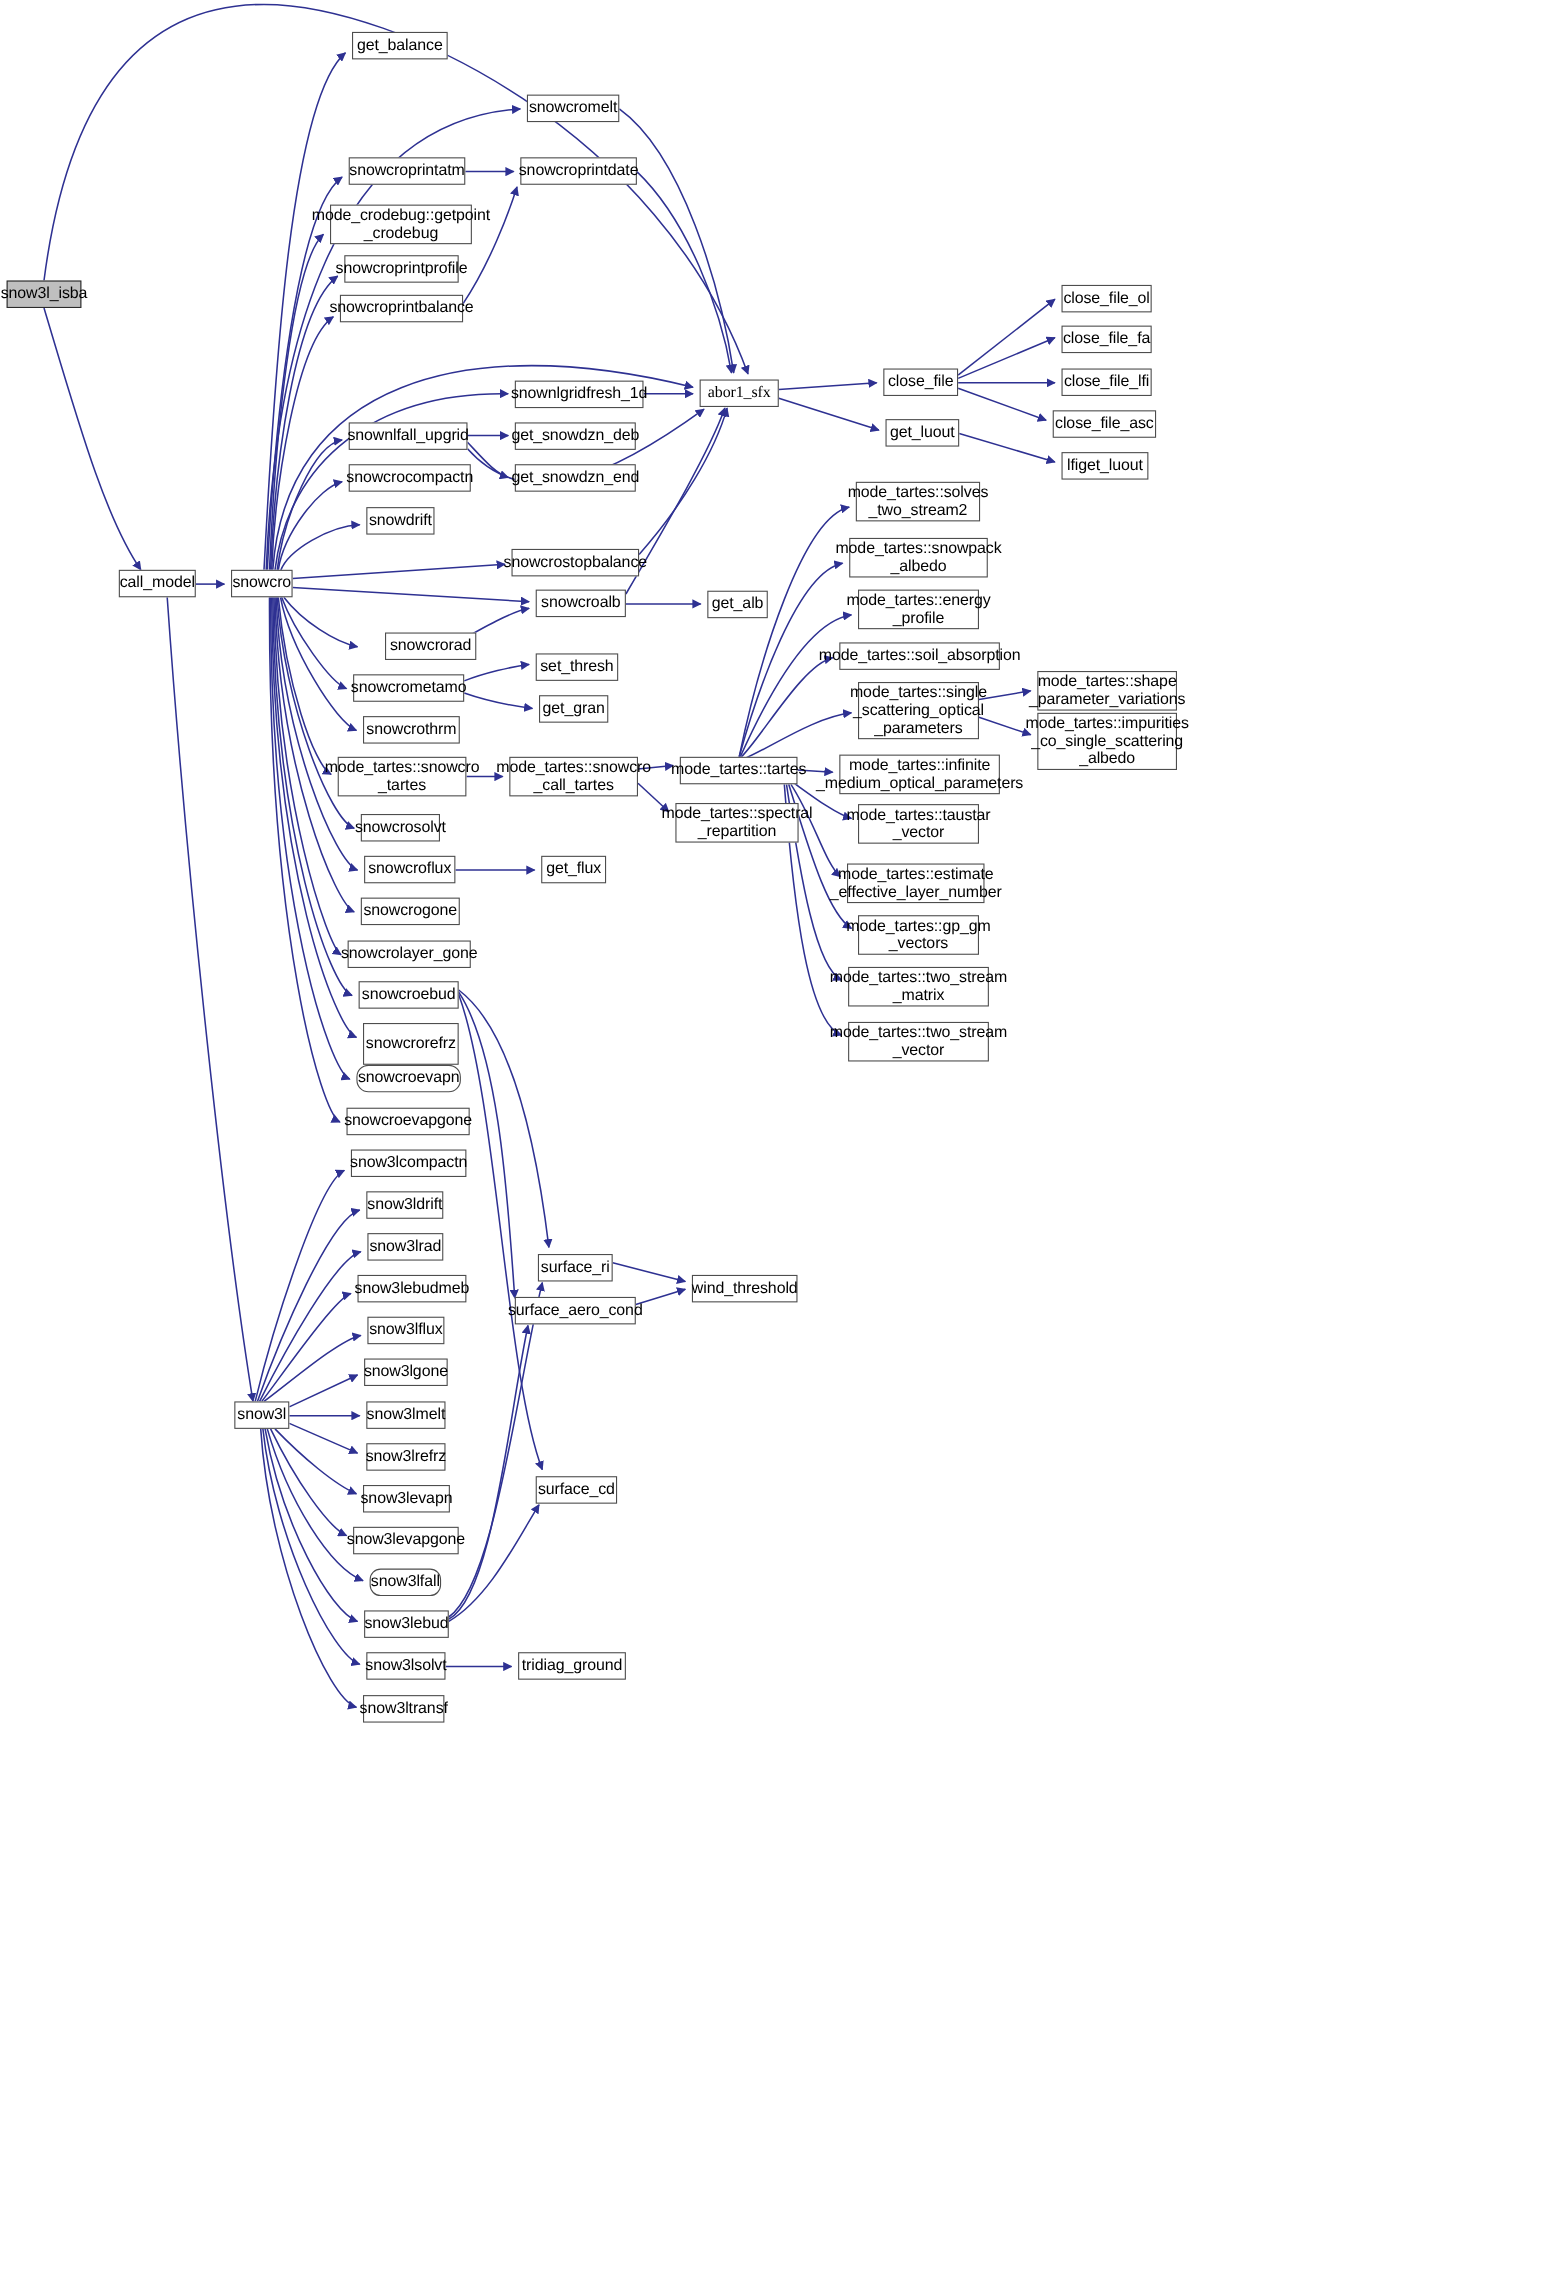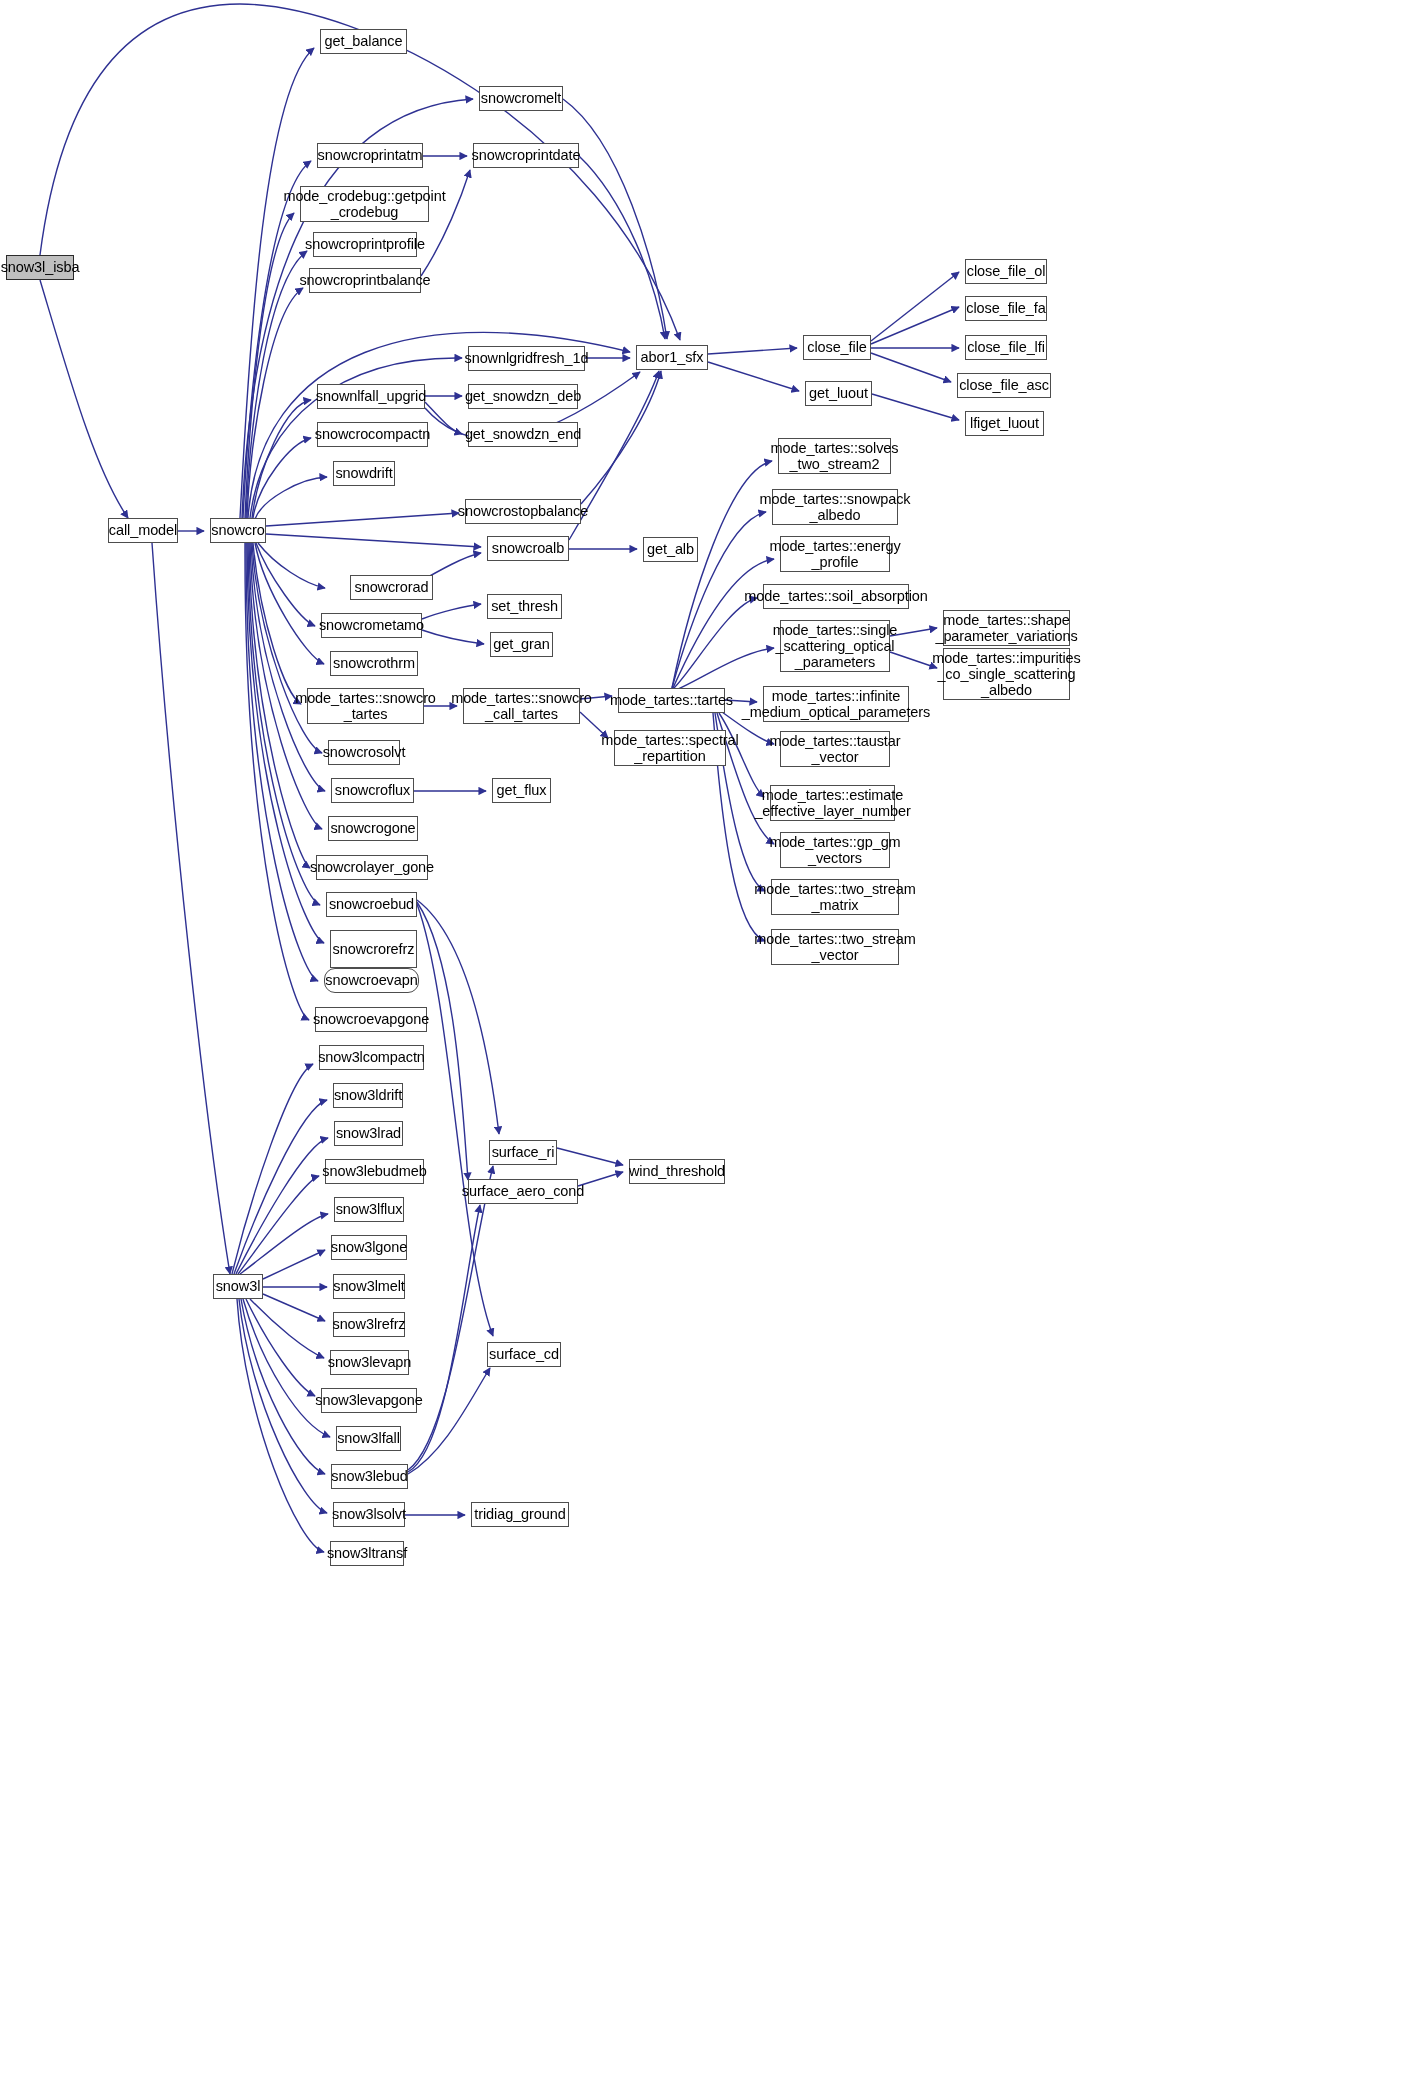--- a/index.html
+++ b/index.html
@@ -138,21 +138,21 @@
       <div class="node" style="left: 473px; top: 143px; width: 106px; height: 25px;">snowcroprintdate</div>
       <div class="node" style="left: 300px; top: 186px; width: 129px; height: 36px;">mode_crodebug::getpoint
 _crodebug</div>
       <div class="node" style="left: 313px; top: 232px; width: 104px; height: 25px;">snowcroprintprofile</div>
       <div class="node" style="left: 309px; top: 268px; width: 112px; height: 25px;">snowcroprintbalance</div>
       <div class="node" style="left: 965px; top: 259px; width: 82px; height: 25px;">close_file_ol</div>
       <div class="node" style="left: 965px; top: 296px; width: 82px; height: 25px;">close_file_fa</div>
       <div class="node" style="left: 965px; top: 335px; width: 82px; height: 25px;">close_file_lfi</div>
       <div class="node" style="left: 803px; top: 335px; width: 68px; height: 25px;">close_file</div>
       <div class="node" style="left: 957px; top: 373px; width: 94px; height: 25px;">close_file_asc</div>
-      <div class="node" style="left: 636px; top: 345px; width: 72px; height: 25px;">abor1_sfx</div>
+      <div class="node" style="left: 636px; top: 345px; width: 72px; height: 25px; font-family: Liberation Serif, serif;">abor1_sfx</div>
       <div class="node" style="left: 468px; top: 346px; width: 117px; height: 25px;">snownlgridfresh_1d</div>
       <div class="node" style="left: 805px; top: 381px; width: 67px; height: 25px;">get_luout</div>
       <div class="node" style="left: 965px; top: 411px; width: 79px; height: 25px;">lfiget_luout</div>
       <div class="node" style="left: 317px; top: 384px; width: 108px; height: 25px;">snownlfall_upgrid</div>
       <div class="node" style="left: 468px; top: 384px; width: 110px; height: 25px;">get_snowdzn_deb</div>
       <div class="node" style="left: 468px; top: 422px; width: 110px; height: 25px;">get_snowdzn_end</div>
       <div class="node" style="left: 317px; top: 422px; width: 111px; height: 25px;">snowcrocompactn</div>
       <div class="node" style="left: 778px; top: 438px; width: 113px; height: 36px;">mode_tartes::solves
 _two_stream2</div>
       <div class="node" style="left: 333px; top: 461px; width: 62px; height: 25px;">snowdrift</div>
@@ -208,21 +208,21 @@
       <div class="node" style="left: 319px; top: 1045px; width: 105px; height: 25px;">snow3lcompactn</div>
       <div class="node" style="left: 333px; top: 1083px; width: 70px; height: 25px;">snow3ldrift</div>
       <div class="node" style="left: 334px; top: 1121px; width: 69px; height: 25px;">snow3lrad</div>
       <div class="node" style="left: 325px; top: 1159px; width: 99px; height: 25px;">snow3lebudmeb</div>
       <div class="node" style="left: 334px; top: 1197px; width: 70px; height: 25px;">snow3lflux</div>
       <div class="node" style="left: 331px; top: 1235px; width: 76px; height: 25px;">snow3lgone</div>
       <div class="node" style="left: 333px; top: 1274px; width: 72px; height: 25px;">snow3lmelt</div>
       <div class="node" style="left: 333px; top: 1312px; width: 72px; height: 25px;">snow3lrefrz</div>
       <div class="node" style="left: 330px; top: 1350px; width: 79px; height: 25px;">snow3levapn</div>
       <div class="node" style="left: 321px; top: 1388px; width: 96px; height: 25px;">snow3levapgone</div>
-      <div class="node" style="left: 336px; top: 1426px; width: 65px; height: 25px;">snow3lfall</div>
+      <div class="node" style="left: 336px; top: 1426px; width: 65px; height: 25px; border-radius: 10px;">snow3lfall</div>
       <div class="node" style="left: 331px; top: 1464px; width: 77px; height: 25px;">snow3lebud</div>
       <div class="node" style="left: 333px; top: 1502px; width: 72px; height: 25px;">snow3lsolvt</div>
       <div class="node" style="left: 330px; top: 1541px; width: 74px; height: 25px;">snow3ltransf</div>
       <div class="node" style="left: 489px; top: 1140px; width: 68px; height: 25px;">surface_ri</div>
       <div class="node" style="left: 468px; top: 1179px; width: 110px; height: 25px;">surface_aero_cond</div>
       <div class="node" style="left: 629px; top: 1159px; width: 96px; height: 25px;">wind_threshold</div>
       <div class="node" style="left: 487px; top: 1342px; width: 74px; height: 25px;">surface_cd</div>
       <div class="node" style="left: 471px; top: 1502px; width: 98px; height: 25px;">tridiag_ground</div>
     </div>
 </div>

